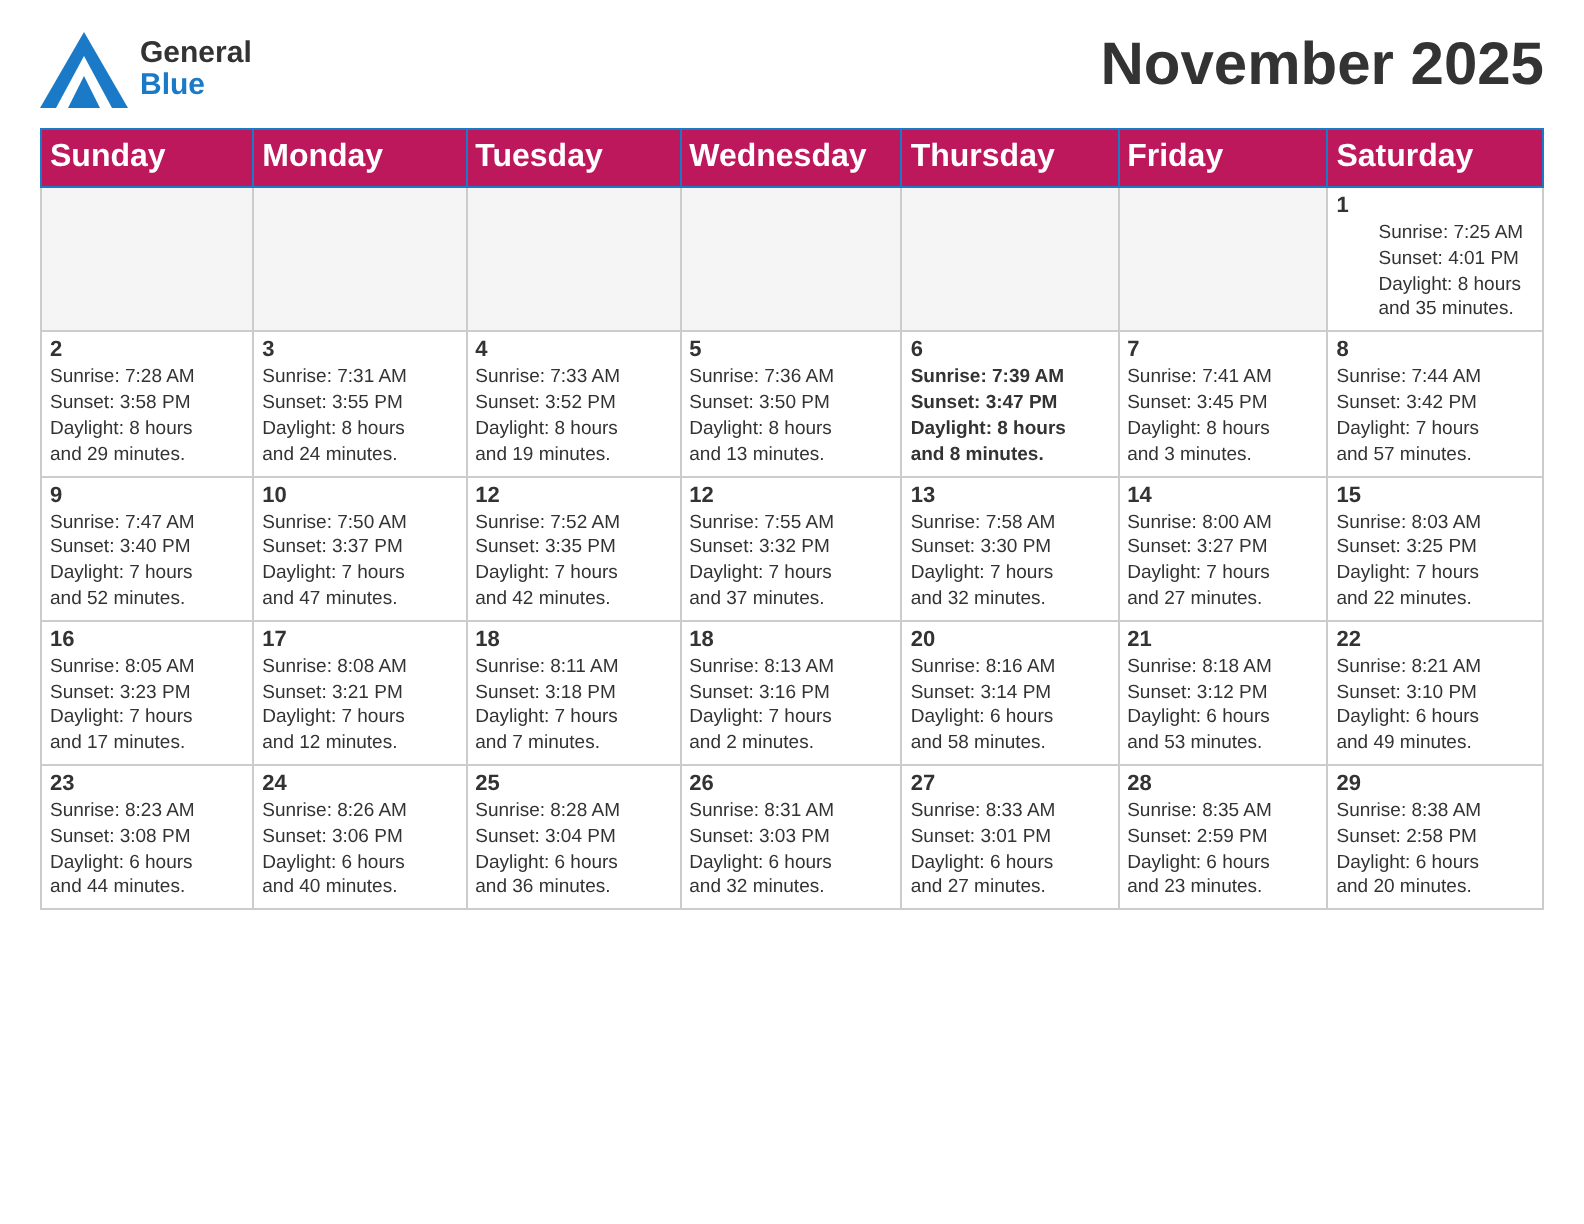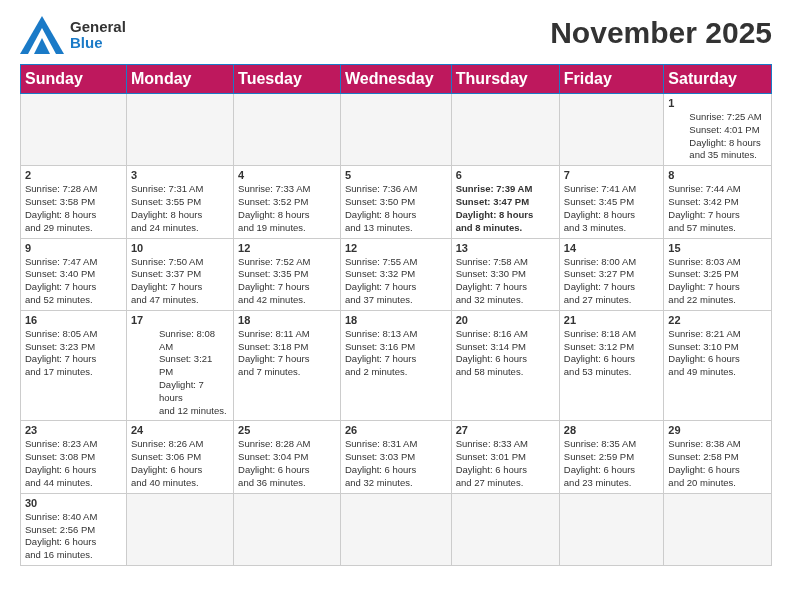--- a/index.html
+++ b/index.html
@@ -254,21 +254,21 @@
         <tr>
           <td>
             <span class="day-number">16</span>
             <div class="day-info" style="white-space: pre-line;">Sunrise: 8:05 AM
 Sunset: 3:23 PM
 Daylight: 7 hours
 and 17 minutes.</div>
           </td>
           <td>
             <span class="day-number">17</span>
-            <div class="day-info" style="white-space: pre-line; margin-left: 28px;">Sunrise: 8:08 AM
+            <div class="day-info" style="white-space: pre-line;">Sunrise: 8:08 AM
 Sunset: 3:21 PM
 Daylight: 7 hours
 and 12 minutes.</div>
           </td>
           <td>
             <span class="day-number">18</span>
             <div class="day-info" style="white-space: pre-line;">Sunrise: 8:11 AM
 Sunset: 3:18 PM
 Daylight: 7 hours
 and 7 minutes.</div>
@@ -345,31 +345,16 @@
 Daylight: 6 hours
 and 23 minutes.</div>
           </td>
           <td>
             <span class="day-number">29</span>
             <div class="day-info" style="white-space: pre-line;">Sunrise: 8:38 AM
 Sunset: 2:58 PM
 Daylight: 6 hours
 and 20 minutes.</div>
           </td>
-        </tr>
-        <tr class="last-row">
-          <td>
-            <span class="day-number">30</span>
-            <div class="day-info" style="white-space: pre-line;">Sunrise: 8:40 AM
-Sunset: 2:56 PM
-Daylight: 6 hours
-and 16 minutes.</div>
-          </td>
-          <td class="empty"></td>
-          <td class="empty"></td>
-          <td class="empty"></td>
-          <td class="empty"></td>
-          <td class="empty"></td>
-          <td class="empty"></td>
         </tr>
       </tbody>
   </table>
 </div>
 
 </body></html>

